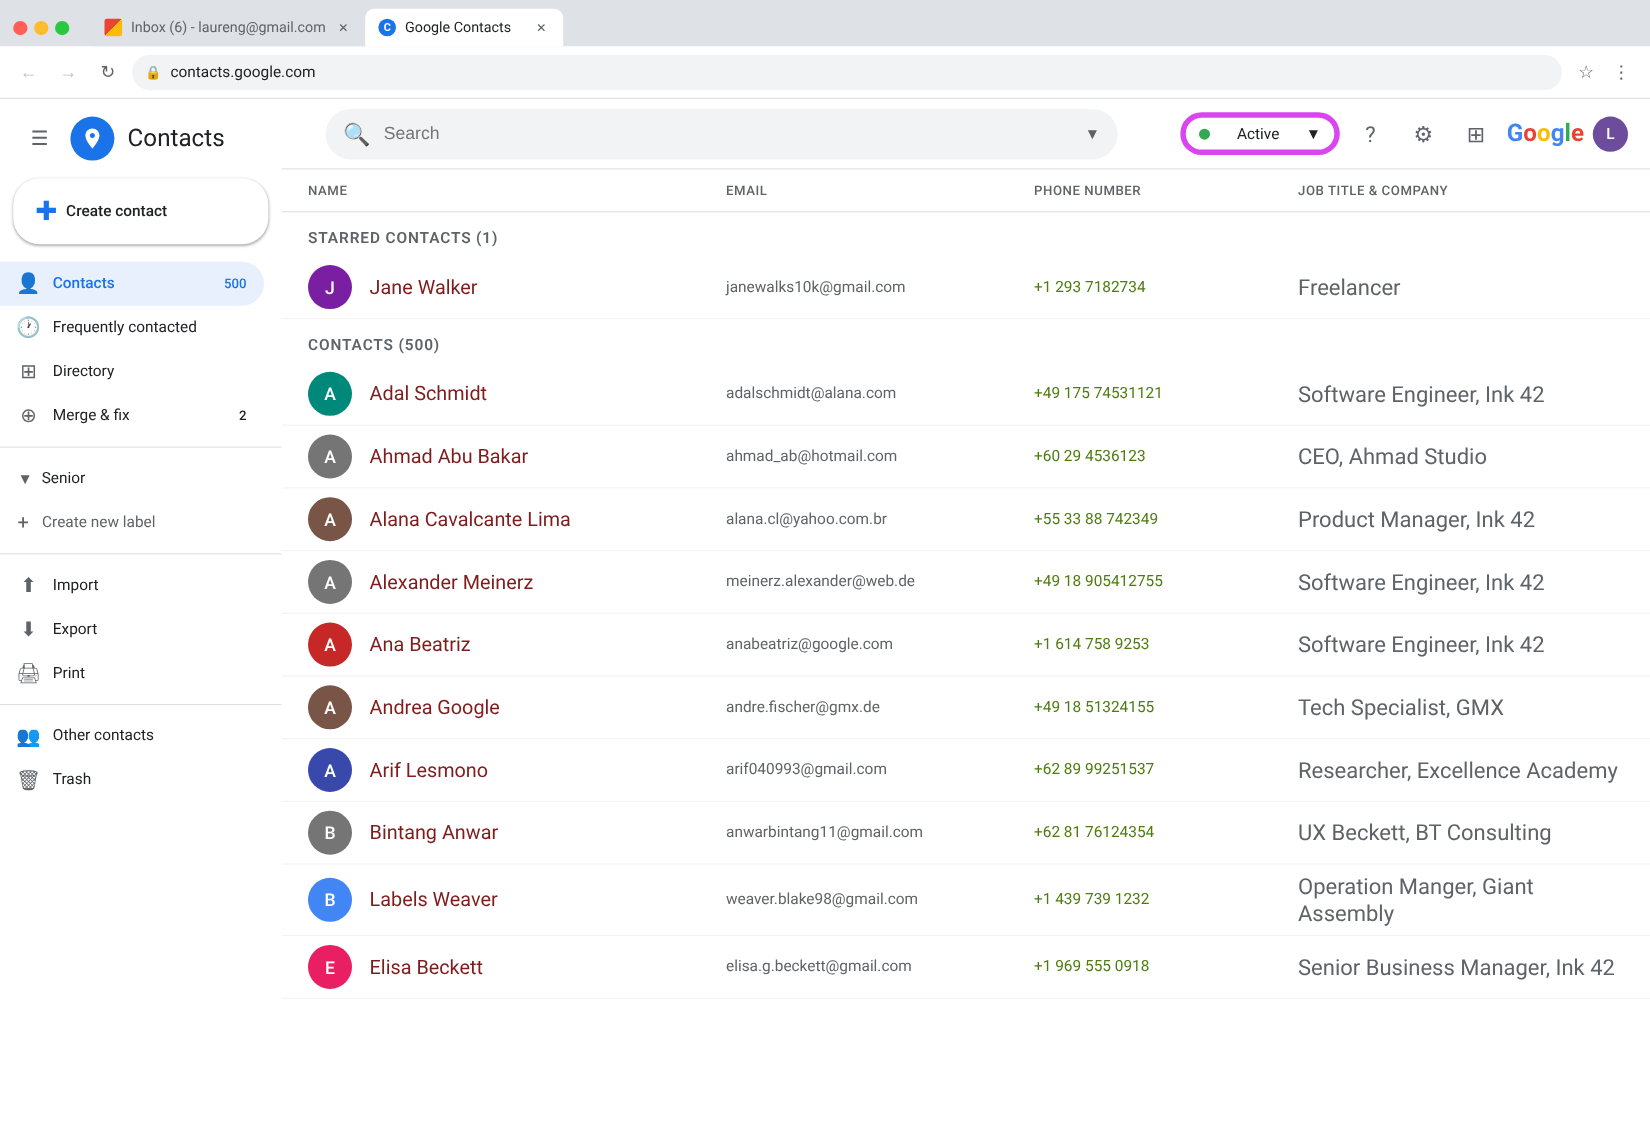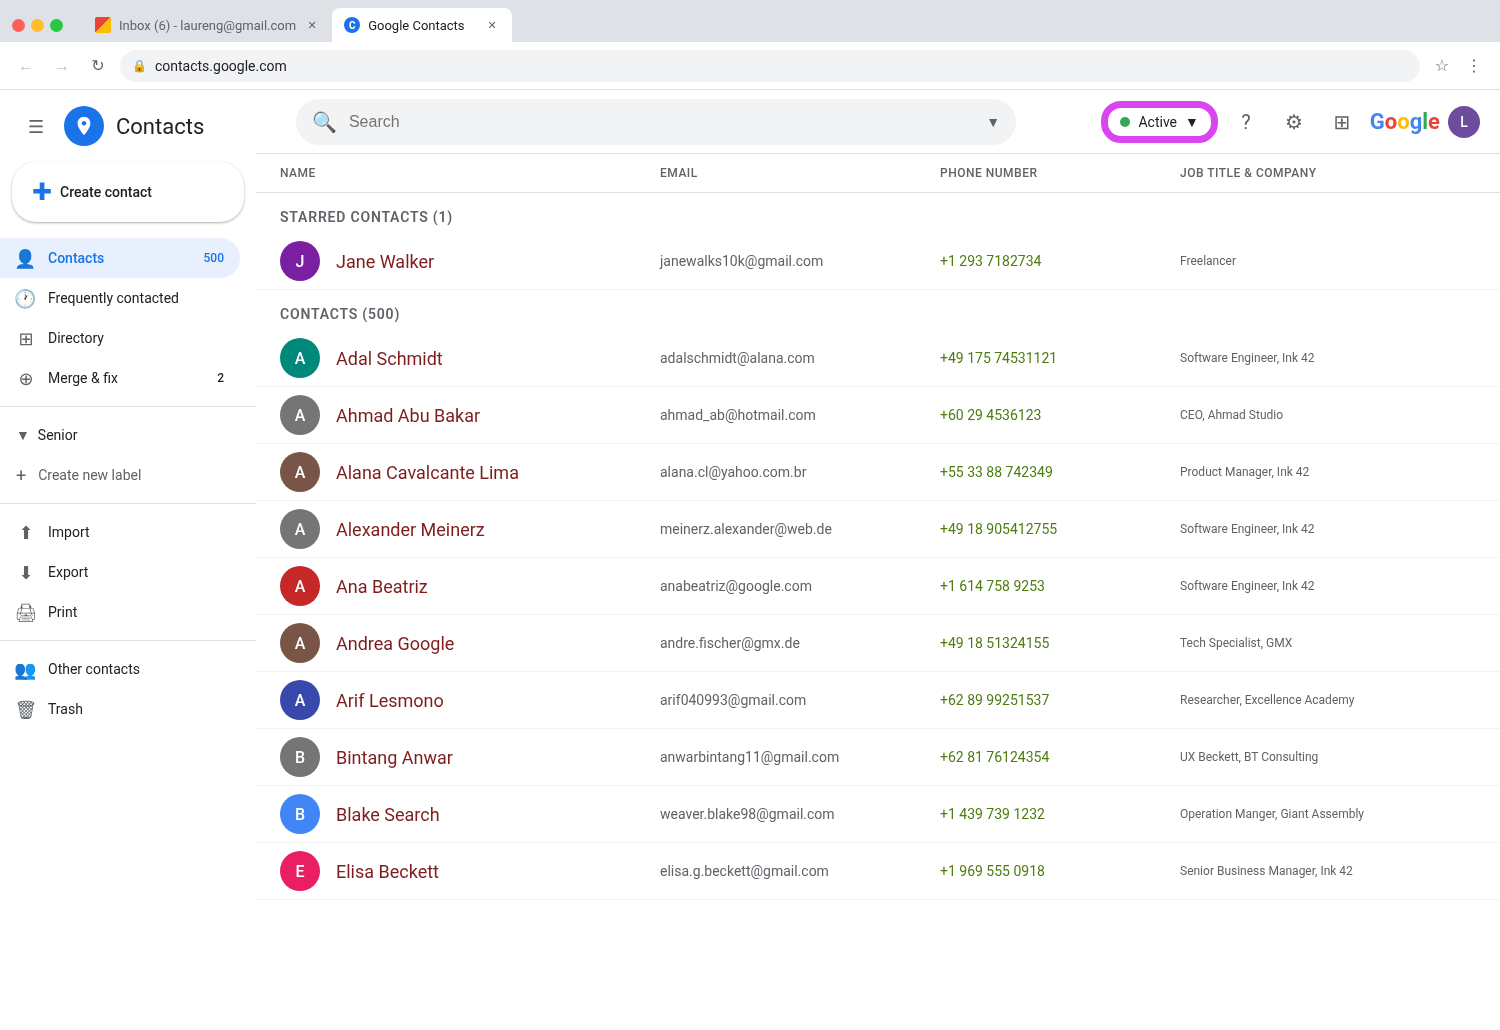--- a/index.html
+++ b/index.html
@@ -50,21 +50,21 @@
     .hamburger { width: 40px; height: 40px; border-radius: 50%; display: flex; align-items: center; justify-content: center; cursor: pointer; font-size: 18px; color: #5f6368; }
     .app-logo-circle { width: 40px; height: 40px; border-radius: 50%; background: #1a73e8; display: flex; align-items: center; justify-content: center; color: white; font-size: 18px; font-weight: bold; flex-shrink: 0; }
     .app-title { font-size: 22px; font-weight: 400; color: #202124; margin-left: 4px; }
 
     .search-bar { flex: 1; max-width: 720px; margin: 0 20px; }
     .search-input-wrap { display: flex; align-items: center; background: #f1f3f4; border-radius: 24px; padding: 0 16px; height: 46px; gap: 12px; }
     .search-input { border: none; background: transparent; font-size: 16px; flex: 1; outline: none; color: #202124; }
     .search-icon-svg { color: #5f6368; font-size: 20px; }
 
     .header-right { display: flex; align-items: center; gap: 8px; margin-left: auto; }
-    .status-btn { display: flex; align-items: center; gap: 8px; border: 7px solid #d946ef; border-radius: 20px; padding: 6px 12px; cursor: pointer; font-size: 14px; }
+    .status-btn { display: flex; align-items: center; gap: 24px; border: 5px solid #d946ef; border-radius: 20px; padding: 6px 12px; cursor: pointer; font-size: 14px; }
     .status-dot { width: 10px; height: 10px; border-radius: 50%; background: #34a853; }
     .icon-btn { width: 40px; height: 40px; border-radius: 50%; display: flex; align-items: center; justify-content: center; cursor: pointer; font-size: 20px; color: #5f6368; }
     .google-logo { font-size: 22px; font-weight: bold; }
     .google-logo span:nth-child(1) { color: #4285f4; }
     .google-logo span:nth-child(2) { color: #ea4335; }
     .google-logo span:nth-child(3) { color: #fbbc05; }
     .google-logo span:nth-child(4) { color: #4285f4; }
     .google-logo span:nth-child(5) { color: #34a853; }
     .google-logo span:nth-child(6) { color: #ea4335; }
     .avatar-circle { width: 32px; height: 32px; border-radius: 50%; background: #6d4c9e; display: flex; align-items: center; justify-content: center; color: white; font-size: 14px; font-weight: 500; }
@@ -76,21 +76,21 @@
     
     .contacts-table { width: 100%; }
     .table-header { display: grid; grid-template-columns: 380px 280px 240px 1fr; padding: 12px 24px; border-bottom: 1px solid #e0e0e0; color: #5f6368; font-size: 12px; font-weight: 500; text-transform: uppercase; letter-spacing: 0.5px; }
     .section-label { padding: 16px 24px 8px; font-size: 14px; font-weight: 600; color: #5f6368; text-transform: uppercase; letter-spacing: 0.8px; }
     .contact-row { display: grid; grid-template-columns: 380px 280px 240px 1fr; align-items: center; padding: 8px 24px; border-bottom: 1px solid #f1f3f4; cursor: pointer; min-height: 56px; }
     .contact-name-cell { display: flex; align-items: center; gap: 16px; }
     .avatar { width: 40px; height: 40px; border-radius: 50%; flex-shrink: 0; background: #bdbdbd; overflow: hidden; display: flex; align-items: center; justify-content: center; font-size: 16px; font-weight: 500; color: white; }
     .contact-name-text { font-size: 18px; color: #7f1d1d; }
     .contact-email { font-size: 14px; color: #5f6368; }
     .contact-phone { font-size: 14px; color: #4d7c0f; }
-    .contact-job { font-size: 12px; color: #5f6368; }
+    .contact-job { font-size: 20px; color: #5f6368; }
 
     
     .av-blue { background: #4285f4; }
     .av-teal { background: #00897b; }
     .av-purple { background: #7b1fa2; }
     .av-red { background: #c62828; }
     .av-brown { background: #795548; }
     .av-indigo { background: #3949ab; }
     .av-pink { background: #e91e63; }
     .av-gray { background: #757575; }
@@ -346,21 +346,21 @@
             <span class="contact-name-text">Bintang Anwar</span>
           </div>
           <div class="contact-email">anwarbintang11@gmail.com</div>
           <div class="contact-phone">+62 81 76124354</div>
           <div class="contact-job">UX Beckett, BT Consulting</div>
         </div>
 
         <div class="contact-row">
           <div class="contact-name-cell">
             <div class="avatar av-blue">B</div>
-            <span class="contact-name-text">Blake Search</span>
+            <span class="contact-name-text">Labels Weaver</span>
           </div>
           <div class="contact-email">weaver.blake98@gmail.com</div>
           <div class="contact-phone">+1 439 739 1232</div>
           <div class="contact-job">Operation Manger, Giant Assembly</div>
         </div>
 
         <div class="contact-row">
           <div class="contact-name-cell">
             <div class="avatar av-pink">E</div>
             <span class="contact-name-text">Elisa Beckett</span>

